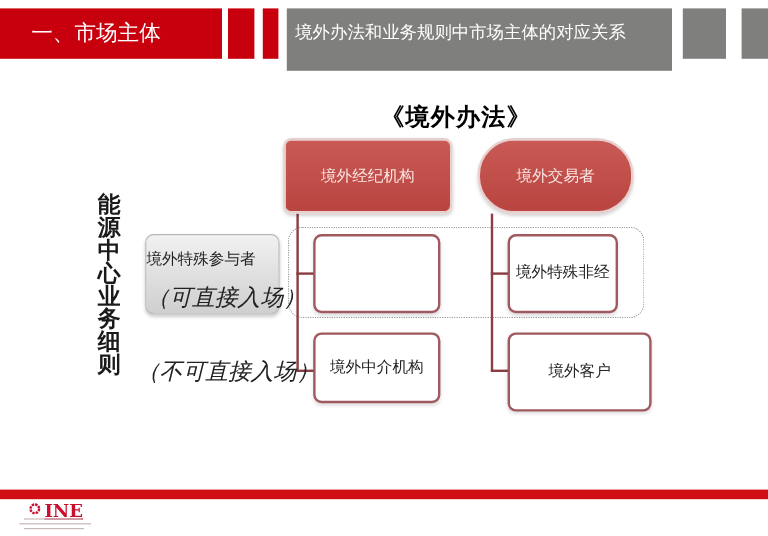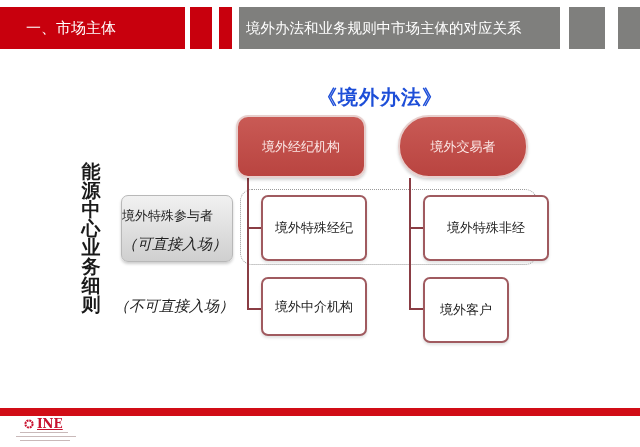--- a/index.html
+++ b/index.html
@@ -1,87 +1,86 @@
 <!DOCTYPE html>
 <html><head>
 <meta charset="utf-8">
 <style>
   html,body{margin:0;padding:0;}
   body{width:640px;height:447px;position:relative;overflow:hidden;background:#ffffff;
        font-family:"DejaVu Sans","Liberation Sans",sans-serif;}
   .abs{position:absolute;box-sizing:border-box;}
   .hdr-red{background:#c8000d;}
   .hdr-gray{background:#7f7f7d;}
-  .hdr-text{color:#ffffff;font-size:15px;line-height:42px;white-space:nowrap;}
-  .title{color:#1d4ed8;font-size:20px;font-weight:bold;text-align:center;
+  .hdr-text{color:#ffffff;font-size:18px;line-height:42px;white-space:nowrap;}
+  .title{color:#000000;font-size:20px;font-weight:bold;text-align:center;
          letter-spacing:1px;}
   .topbox{background:linear-gradient(#c95a55,#b94440);border:2px solid #e7cfcd;border-radius:7px;
           color:#fbe7e5;font-size:13px;display:flex;align-items:center;justify-content:center;
           box-shadow:0 2px 3px rgba(0,0,0,0.18);}
   .child{background:#ffffff;border:2px solid #a05a5f;border-radius:7px;color:#222;font-size:13px;
          display:flex;align-items:center;justify-content:center;text-align:center;line-height:22px;
          box-shadow:0 2px 3px rgba(0,0,0,0.12);}
   .line{background:#8a3d44;}
   .dotted{border:1.5px dotted #9a9a9a;border-radius:12px;}
   .graybox{background:linear-gradient(#f1f1f1,#cfcfcf);border:1px solid #b8b8b8;border-radius:7px;
            box-shadow:0 2px 3px rgba(0,0,0,0.2);color:#222;font-size:13px;text-align:left;}
   .vert{font-size:19px;font-weight:bold;color:#1a1a1a;line-height:19px;width:20px;text-align:center;}
-  .ital{font-style:italic;font-size:15px;color:#222;white-space:nowrap;}
+  .ital{font-style:italic;font-size:19px;color:#222;white-space:nowrap;}
   .footer-line{background:#d10d16;}
-  .logo-text{font-family:"DejaVu Serif","Liberation Serif",serif;font-size:12px;color:#c8102e;font-weight:bold;text-decoration:underline;}
+  .logo-text{font-family:"DejaVu Serif","Liberation Serif",serif;font-size:15px;color:#c8102e;font-weight:bold;text-decoration:underline;}
   .tiny-line{background:#c9b9b9;height:1px;}
 </style>
 </head>
 <body>
 
 <div class="abs hdr-red" style="left:0;top:7px;width:185px;height:42px;">
   <span class="abs hdr-text" style="left:26px;top:0;">一、市场主体</span>
 </div>
 <div class="abs hdr-red" style="left:190px;top:7px;width:22px;height:42px;"></div>
 <div class="abs hdr-red" style="left:219px;top:7px;width:13px;height:42px;"></div>
-<div class="abs hdr-gray" style="left:239px;top:7px;width:321px;height:42px;">
+<div class="abs hdr-gray" style="left:239px;top:7px;width:321px;height:52px;">
   <span class="abs hdr-text" style="left:7px;top:0;font-size:14.5px;">境外办法和业务规则中市场主体的对应关系</span>
 </div>
 <div class="abs hdr-gray" style="left:569px;top:7px;width:36px;height:42px;"></div>
 <div class="abs hdr-gray" style="left:618px;top:7px;width:22px;height:42px;"></div>
 
 <div class="abs title" style="left:290px;top:84px;width:180px;">《境外办法》</div>
 
 <div class="abs dotted" style="left:240px;top:189px;width:297px;height:76px;"></div>
 
 <div class="abs line" style="left:247px;top:178px;width:2px;height:131px;"></div>
 <div class="abs line" style="left:247px;top:227px;width:15px;height:2px;"></div>
 <div class="abs line" style="left:247px;top:308px;width:15px;height:2px;"></div>
 
 <div class="abs line" style="left:409px;top:178px;width:2px;height:131px;"></div>
 <div class="abs line" style="left:409px;top:227px;width:15px;height:2px;"></div>
 <div class="abs line" style="left:409px;top:308px;width:15px;height:2px;"></div>
 
-<div class="abs topbox" style="left:236px;top:115px;width:130px;height:63px;border-radius:12px;">
+<div class="abs topbox" style="left:236px;top:115px;width:141px;height:63px;">
   <span>境外经纪机构</span>
 </div>
 <div class="abs topbox" style="left:398px;top:115px;width:130px;height:63px;border-radius:31px;">
   <span>境外交易者</span>
 </div>
 
 <div class="abs child" style="left:261px;top:195px;width:106px;height:66px;">
   <div>
-    <div>境外特殊经纪</div>
   </div>
 </div>
 <div class="abs child" style="left:261px;top:277px;width:106px;height:59px;">
   <span>境外中介机构</span>
 </div>
 
-<div class="abs child" style="left:423px;top:195px;width:126px;height:66px;">
+<div class="abs child" style="left:423px;top:195px;width:92px;height:66px;">
   <div>
     <div>境外特殊非经</div>
   </div>
 </div>
-<div class="abs child" style="left:423px;top:277px;width:86px;height:66px;">
+<div class="abs child" style="left:423px;top:277px;width:120px;height:66px;">
   <span>境外客户</span>
 </div>
 
 <div class="abs vert" style="left:81px;top:162px;">
     <div>能</div>
     <div>源</div>
     <div>中</div>
     <div>心</div>
     <div>业</div>
     <div>务</div>

